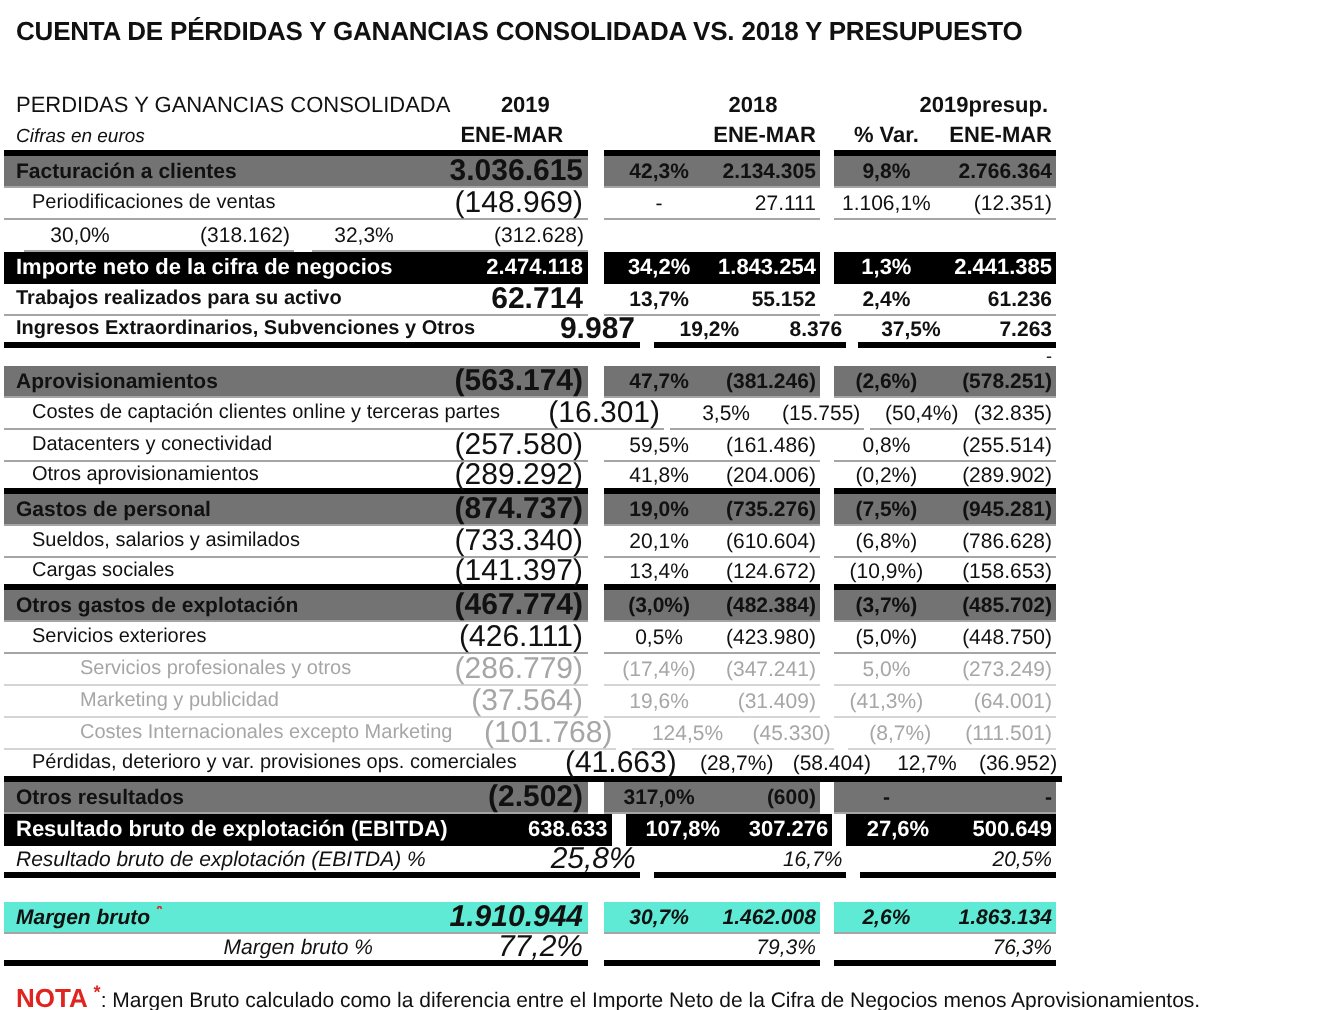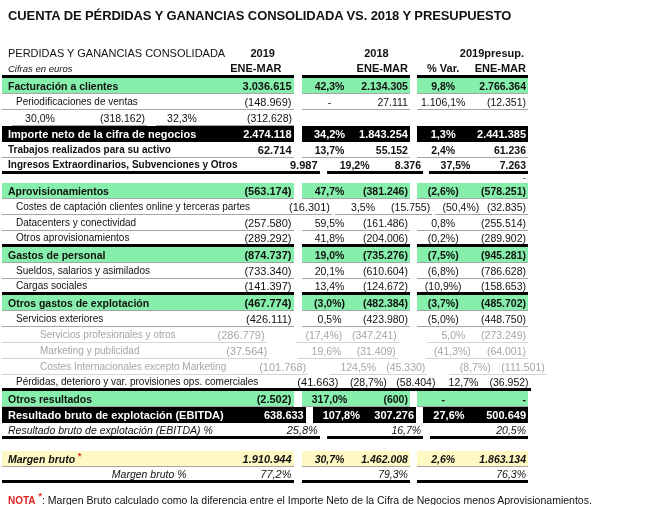--- a/index.html
+++ b/index.html
@@ -28,50 +28,50 @@
   .hper{flex:1;text-align:right;padding-right:12px;font-weight:bold;font-size:11px;}
   .hper2{flex:1;text-align:right;padding-right:2px;font-weight:bold;font-size:11px;}
   .hpct{width:52px;text-align:center;font-weight:bold;font-size:11px;}
 
   
   .row{display:flex;height:16px;font-size:10px;}
   .row .b{border-bottom:1px solid #a5a5a5;}
   .lbl{flex:1;padding-left:6px;white-space:nowrap;overflow:hidden;}
   .i1 .lbl{padding-left:14px;}
   .i2 .lbl{padding-left:38px;}
-  .val{width:80px;text-align:right;padding-right:2px;font-size:11px;}
+  .val{width:80px;text-align:right;padding-right:2px;font-size:15px;}
   .pct{width:56px;text-align:center;font-size:10.5px;}
   .val2{flex:1;text-align:right;padding-right:2px;font-size:10.5px;}
   .b3 .pct{width:52px;}
 
   .r-section{font-weight:bold;}
-  .r-section .b{background:#86efac;}
+  .r-section .b{background:#737373;}
   .r-section .lbl{font-size:10.5px;}
   .r-margin{font-weight:bold;font-style:italic;}
-  .r-margin .b{background:#fef9c3;}
+  .r-margin .b{background:#5eead4;}
   .r-margin .lbl{font-size:10.5px;}
   .r-bold{font-weight:bold;}
   .r-black{font-weight:bold;color:#fff;font-size:11px;}
   .r-black .b{background:#000;border-bottom:none;}
   .r-black .lbl{font-size:11px;}
   .r-black .val,.r-black .val2,.r-black .pct{font-size:11px;}
-  .r-muted{color:#a6a6a6;gap:11px;}
+  .r-muted{color:#a6a6a6;}
   .r-muted .b{border-bottom:1px solid #d5d5d5;}
   .r-pct{font-weight:normal;font-style:italic;}
   .r-pct .lbl{text-align:right;padding-right:25px;font-size:10.5px;}
   .thick .b{border-bottom:3px solid #000;}
 
   .gaprow{display:flex;justify-content:flex-end;}
   .g1{height:9px;}
   .g2{height:12px;}
   .b3gap{width:138px;text-align:right;padding-right:2px;font-size:9px;line-height:9px;box-sizing:border-box;}
 
   .star{color:#e02420;font-weight:bold;font-size:9px;vertical-align:super;line-height:0;}
   .note{margin-top:8px;padding-left:6px;font-size:10.5px;white-space:nowrap;}
-  .note-label{color:#e02420;font-weight:bold;font-size:10px;}
+  .note-label{color:#e02420;font-weight:bold;font-size:13px;}
   .note-star{color:#e02420;font-weight:bold;font-size:9px;vertical-align:super;}
 </style>
 </head>
 <body>
 
 <div class="page">
   <div class="title">CUENTA DE PÉRDIDAS Y GANANCIAS CONSOLIDADA VS. 2018 Y PRESUPUESTO</div>
 
   <div class="thead">
     <div class="hline1">

